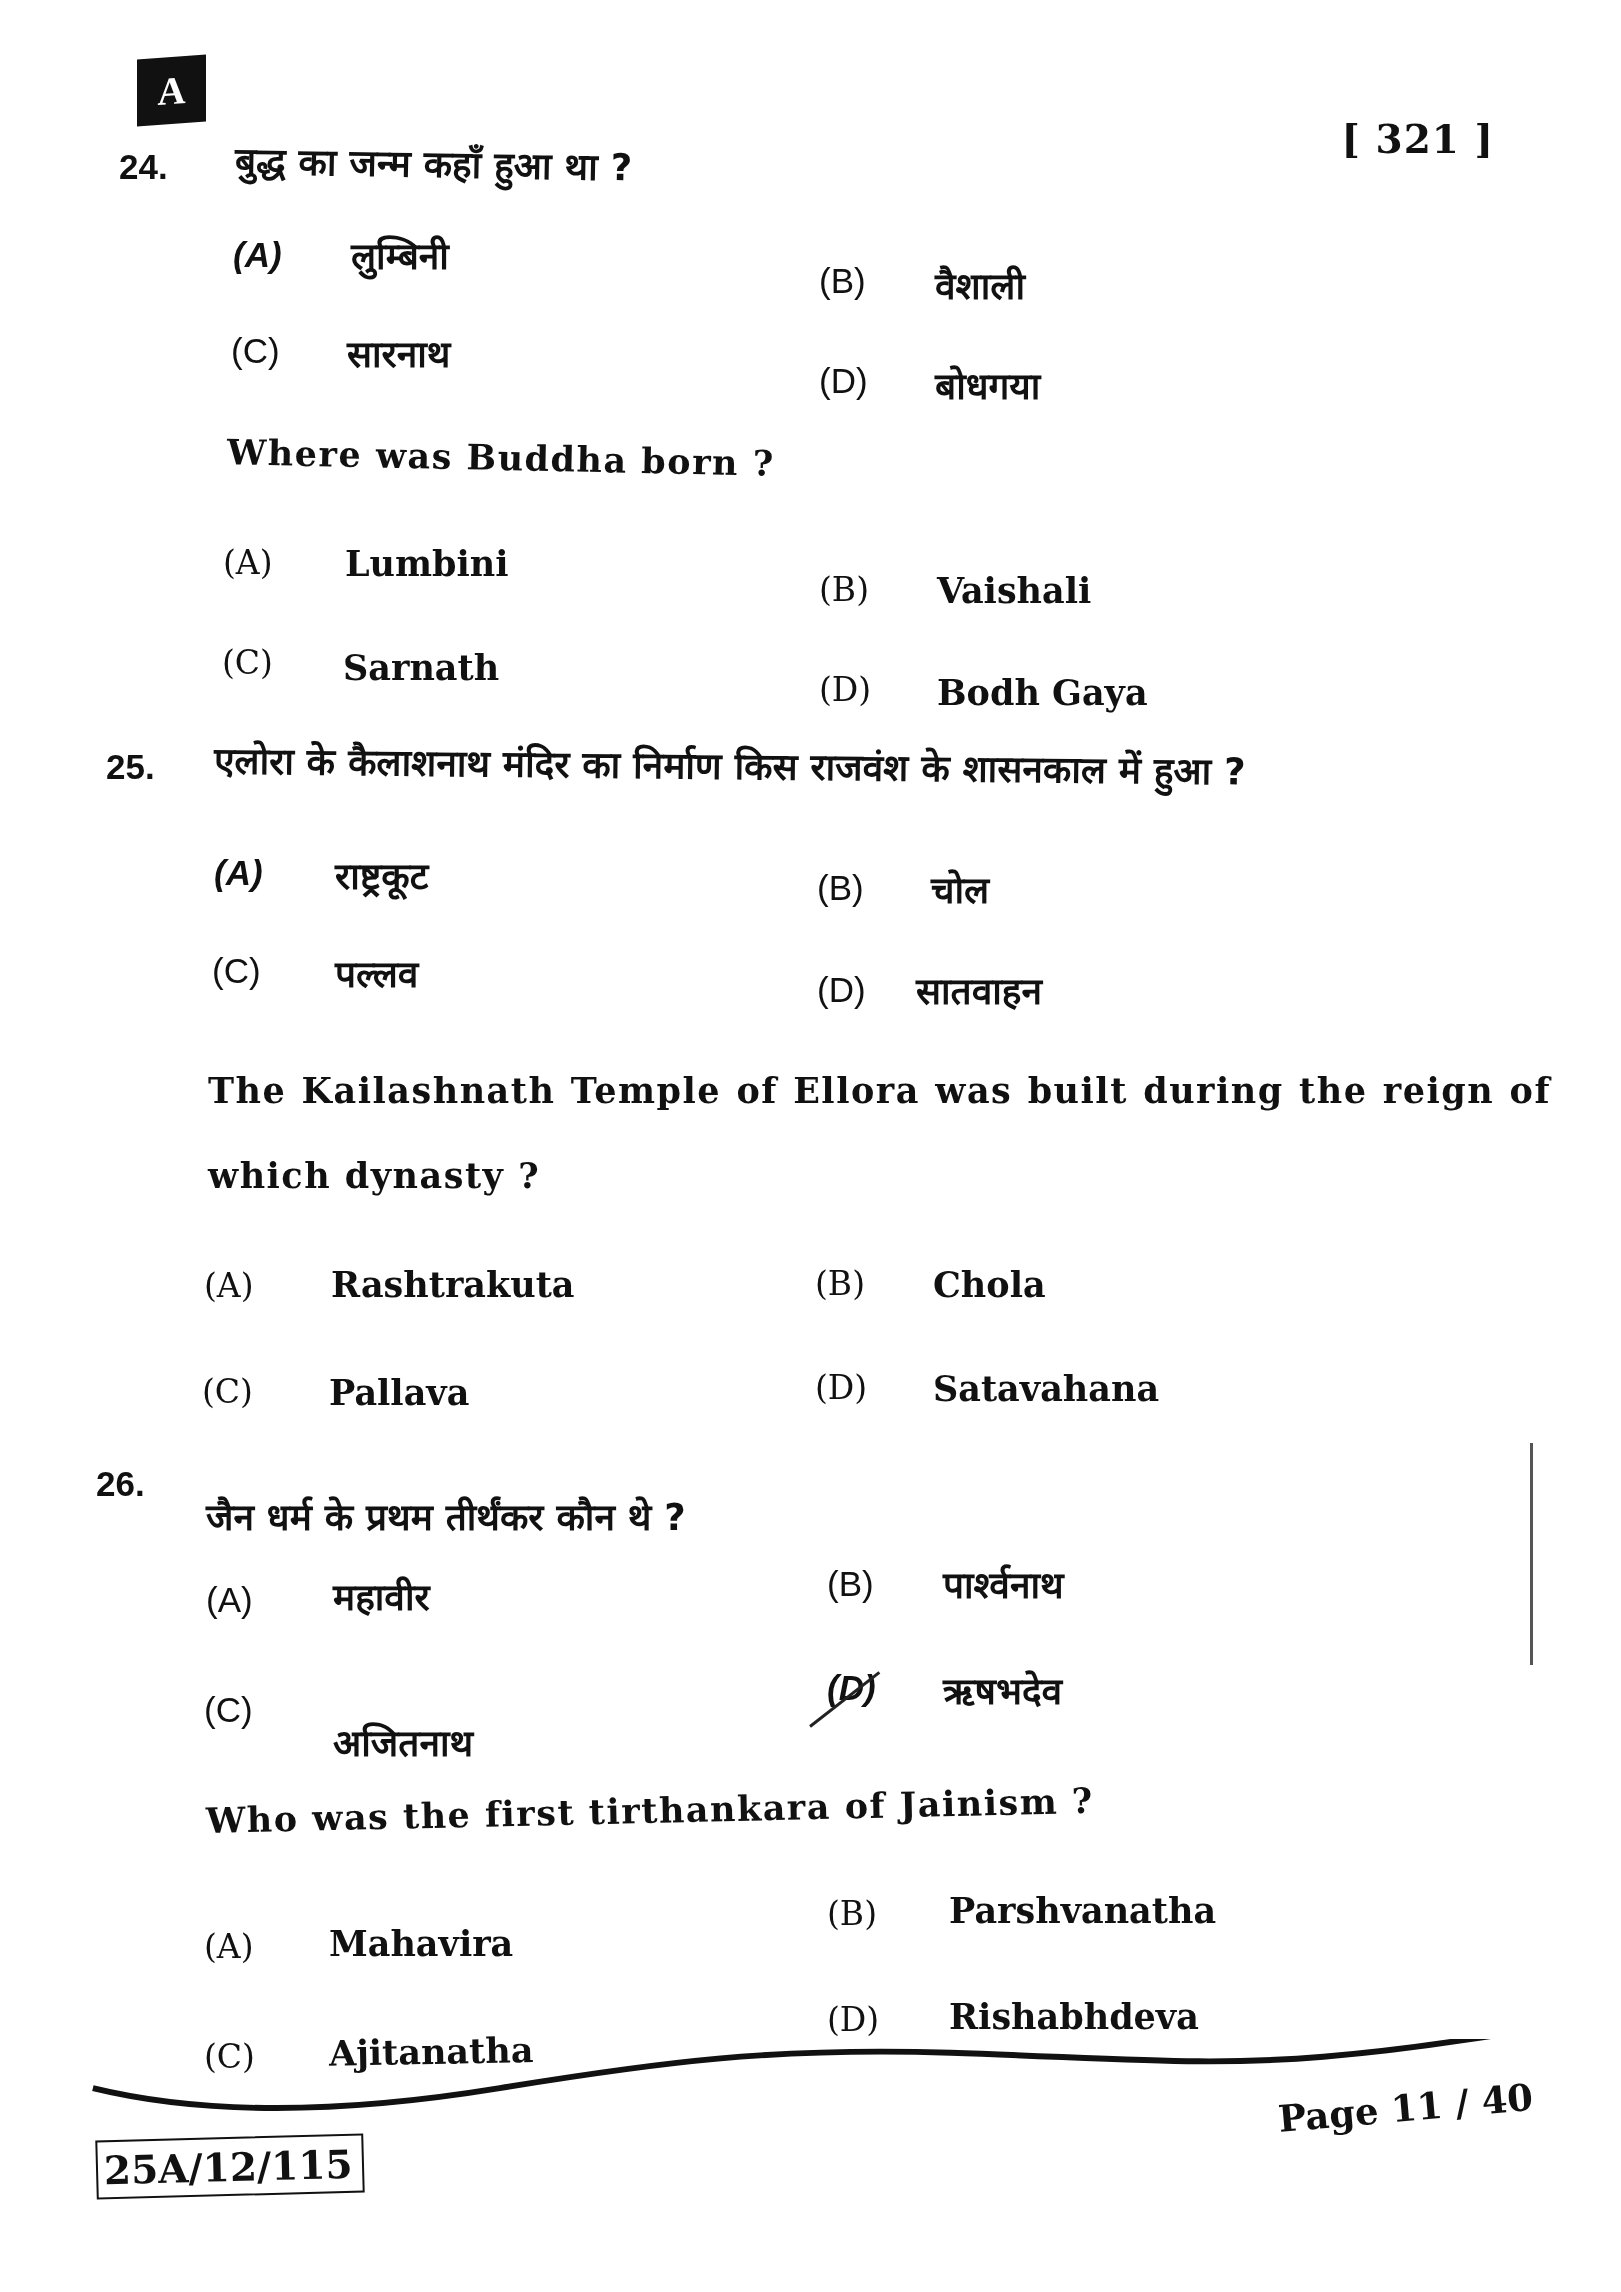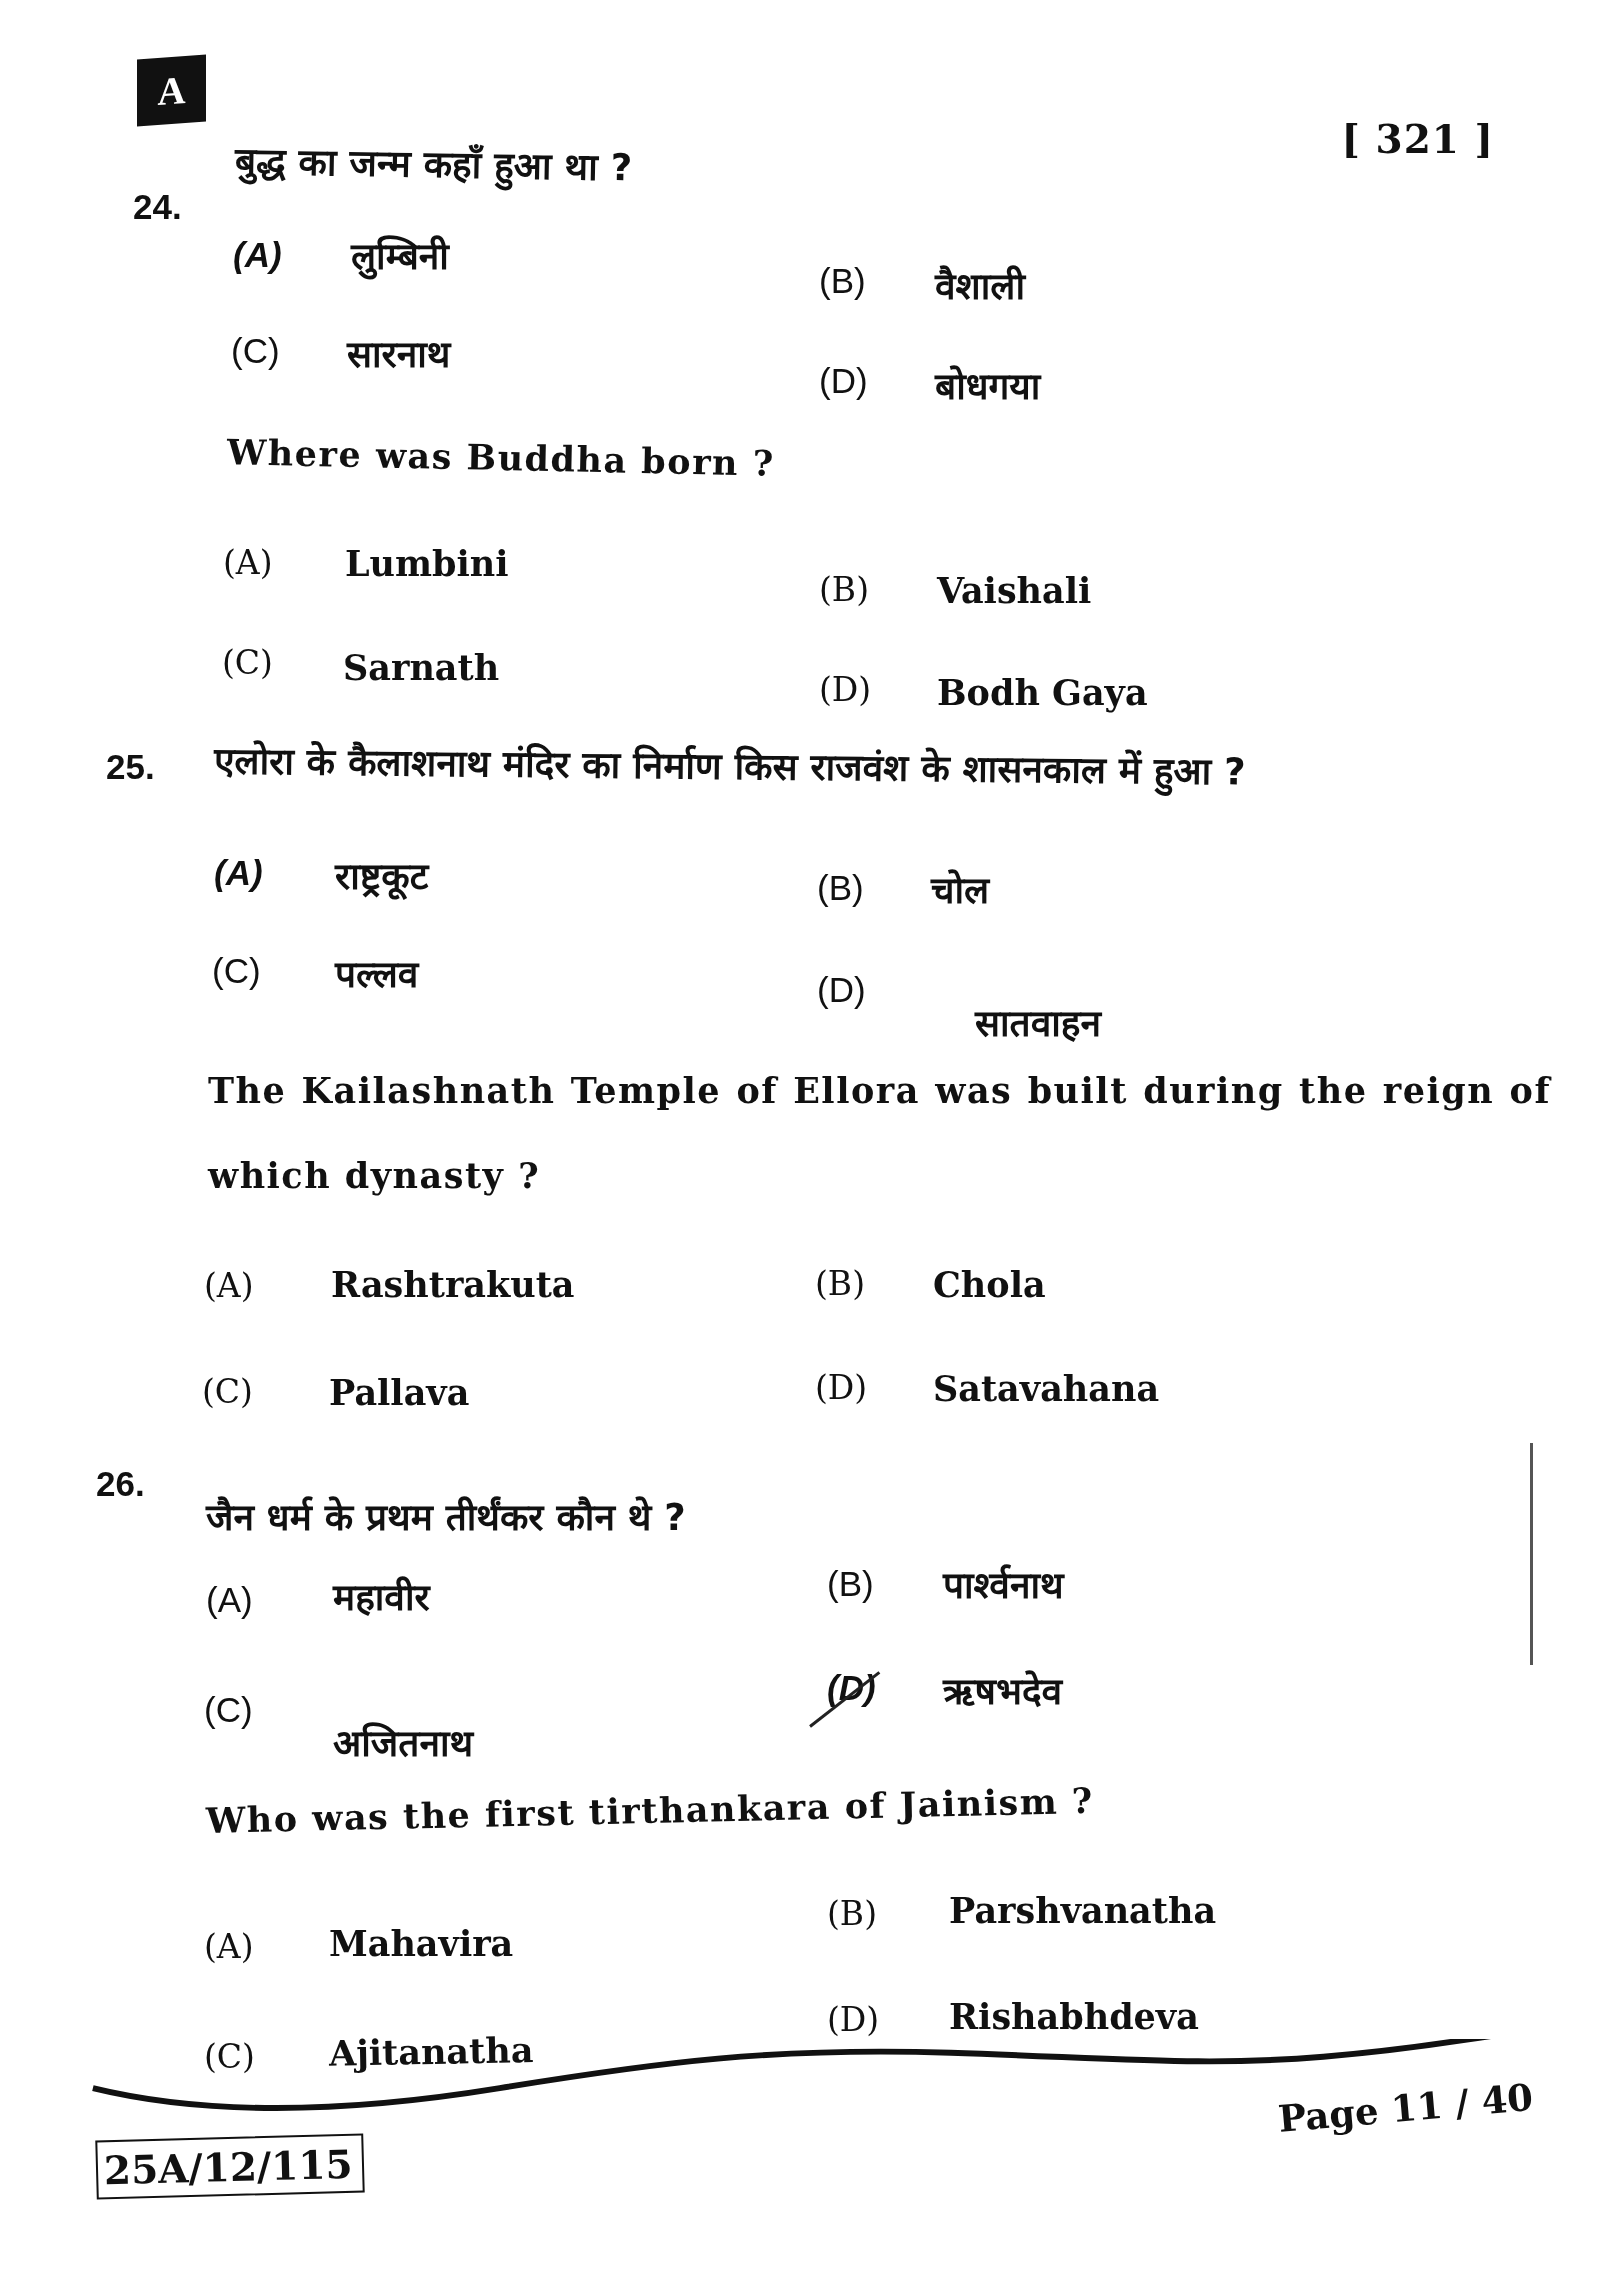--- a/index.html
+++ b/index.html
@@ -115,21 +115,21 @@
   </style>
 </head>
 <body>
 
 <div class="abs set-badge">
   <span>A</span>
 </div>
 <div class="abs code-tag">[ 321 ]</div>
 
 <section>
-  <div class="abs qnum" style="left:133px; top:147px;margin-top:40px;">24.</div>
+  <div class="abs qnum" style="left:119px; top:147px;">24.</div>
   <div class="abs hi" style="left:235px; top:137px; transform:rotate(1deg);">बुद्ध का जन्म कहाँ हुआ था ?</div>
 
   <div class="abs tick-mark" style="left:233px; top:235px;">(A)</div>
   <div class="abs hi" style="left:351px; top:229px;">लुम्बिनी</div>
   <div class="abs opt-label-hi" style="left:819px; top:261px;">(B)</div>
   <div class="abs hi" style="left:935px; top:259px;">वैशाली</div>
   <div class="abs opt-label-hi" style="left:231px; top:331px;">(C)</div>
   <div class="abs hi" style="left:347px; top:327px;">सारनाथ</div>
   <div class="abs opt-label-hi" style="left:819px; top:361px;">(D)</div>
   <div class="abs hi" style="left:935px; top:359px;">बोधगया</div>
@@ -149,21 +149,21 @@
   <div class="abs qnum" style="left:106px; top:747px;">25.</div>
   <div class="abs hi" style="left:214px; top:739px; transform:rotate(0.6deg);">एलोरा के कैलाशनाथ मंदिर का निर्माण किस राजवंश के शासनकाल में हुआ ?</div>
 
   <div class="abs tick-mark" style="left:214px; top:853px;">(A)</div>
   <div class="abs hi" style="left:335px; top:849px;">राष्ट्रकूट</div>
   <div class="abs opt-label-hi" style="left:817px; top:868px;">(B)</div>
   <div class="abs hi" style="left:931px; top:863px;">चोल</div>
   <div class="abs opt-label-hi" style="left:212px; top:951px;">(C)</div>
   <div class="abs hi" style="left:335px; top:947px;">पल्लव</div>
   <div class="abs opt-label-hi" style="left:817px; top:970px;">(D)</div>
-  <div class="abs hi" style="left:975px; top:964px;margin-top:32px;">सातवाहन</div>
+  <div class="abs hi" style="left:916px; top:964px;">सातवाहन</div>
 
   <div class="abs en justified-line en-stem" style="left:208px; top:1070px;">The Kailashnath Temple of Ellora was built during the reign of</div>
   <div class="abs en en-stem" style="left:208px; top:1155px;">which dynasty ?</div>
 
   <div class="abs opt-label-en" style="left:204px; top:1266px;">(A)</div>
   <div class="abs en" style="left:331px; top:1264px;">Rashtrakuta</div>
   <div class="abs opt-label-en" style="left:815px; top:1264px;">(B)</div>
   <div class="abs en" style="left:933px; top:1264px;">Chola</div>
   <div class="abs opt-label-en" style="left:202px; top:1372px;">(C)</div>
   <div class="abs en" style="left:329px; top:1372px;">Pallava</div>

